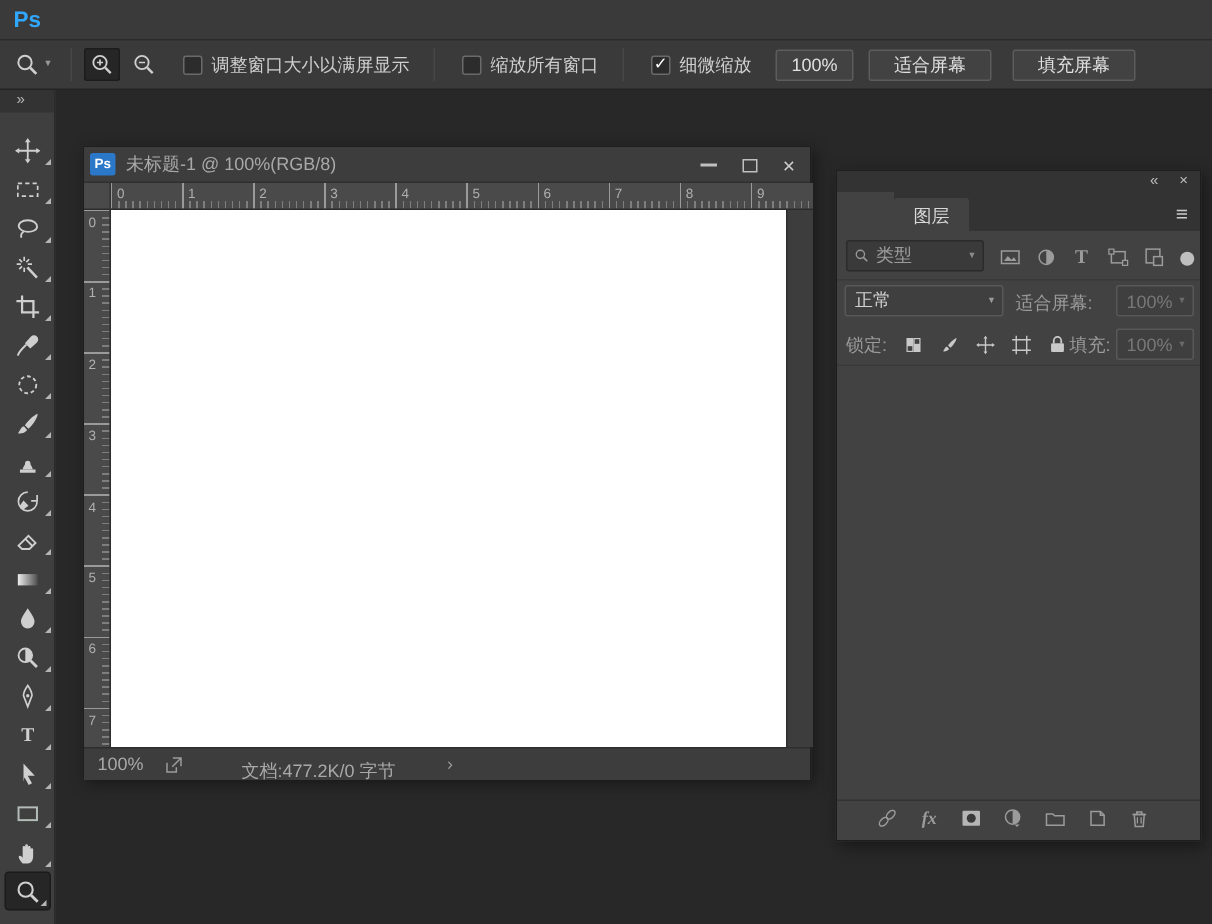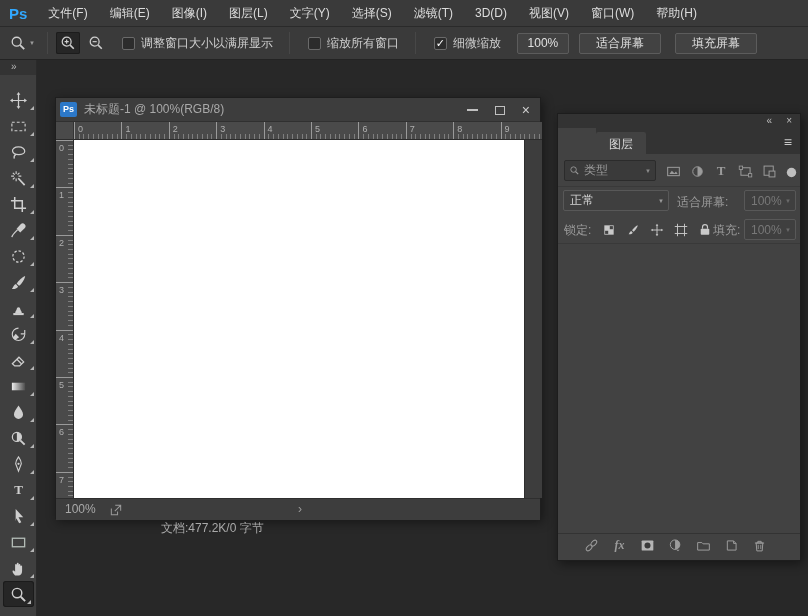--- a/index.html
+++ b/index.html
@@ -48,21 +48,21 @@
   .docbody{position:relative;height:358px;}
   .vruler{position:absolute;left:0;top:0;width:18px;height:358px;background-color:#4a4a4a;border-right:1px solid #2c2c2c;
     background-image:repeating-linear-gradient(180deg,#9a9a9a 0 1px,transparent 1px 47.4px),repeating-linear-gradient(180deg,#7e7e7e 0 1px,transparent 1px 4.74px);
     background-size:100% 100%,5px 100%;background-position:0 0,100% 0;background-repeat:no-repeat,no-repeat;overflow:hidden;}
   .rnum{position:absolute;font-size:9px;color:#b0b0b0;}
   .canvas{position:absolute;left:18px;top:0;width:450px;height:358px;background:#ffffff;}
   .rightstrip{position:absolute;left:468px;top:0;width:18px;height:358px;background:#3d3d3d;border-left:1px solid #2e2e2e;}
   .statusbar{position:relative;height:22px;background:#3d3d3d;border-top:1px solid #2e2e2e;font-size:12px;color:#a9a9a9;}
   .st-zoom{position:absolute;left:9px;top:3px;}
   .st-share{position:absolute;left:53px;top:4px;color:#9a9a9a;}
-  .st-doc{position:absolute;left:105px;top:21px;}
+  .st-doc{position:absolute;left:105px;top:7px;}
   .st-chev{position:absolute;left:242px;top:3px;color:#9a9a9a;}
 
   
   .layers-panel{position:absolute;left:557px;top:113px;width:244px;height:448px;background:#424242;border:1px solid #1d1d1d;box-shadow:2px 3px 10px rgba(0,0,0,.45);}
   .dock-head{height:14px;background:#333;display:flex;justify-content:flex-end;align-items:center;gap:14px;padding-right:8px;color:#bdbdbd;font-size:10px;line-height:10px;}
   .dock-head .dh{cursor:default;}
   .tabstrip{position:relative;height:26px;background:#333;display:flex;align-items:flex-end;margin-left:38px;}
   .tab{height:22px;background:#424242;color:#d8d8d8;font-size:12px;padding:4px 13px 0 13px;border-radius:2px 2px 0 0;}
   .panel-menu{position:absolute;right:8px;top:6px;color:#c9c9c9;font-size:14px;}
   .filter-row{position:relative;height:33px;border-bottom:1px solid #393939;}
@@ -90,33 +90,20 @@
   .ticonL{font-size:13px;font-weight:bold;font-family:"Liberation Serif","DejaVu Serif",serif;}
   svg{display:block;}
 </style>
 </head>
 <body>
 
 <div class="screen">
 
   <div class="menubar">
     <span class="pslogo">Ps</span>
-    <nav id="menus" style="display:flex;">
-        <span class="menu-item">文件(F)</span>
-        <span class="menu-item">编辑(E)</span>
-        <span class="menu-item">图像(I)</span>
-        <span class="menu-item">图层(L)</span>
-        <span class="menu-item">文字(Y)</span>
-        <span class="menu-item">选择(S)</span>
-        <span class="menu-item">滤镜(T)</span>
-        <span class="menu-item">3D(D)</span>
-        <span class="menu-item">视图(V)</span>
-        <span class="menu-item">窗口(W)</span>
-        <span class="menu-item">帮助(H)</span>
-      </nav>
   </div>
 
   <div class="optionsbar">
     <div class="tool-badge">
       <span id="opt-tool-icon">
           <svg width="16" height="16" viewBox="0 0 18 18">
             <circle cx="7.5" cy="7.5" r="5" fill="none" stroke="currentColor" stroke-width="1.5"></circle>
             <path d="M11.4 11.4L16 16" stroke="currentColor" stroke-width="2" fill="none"></path>
           </svg>
         </span>

